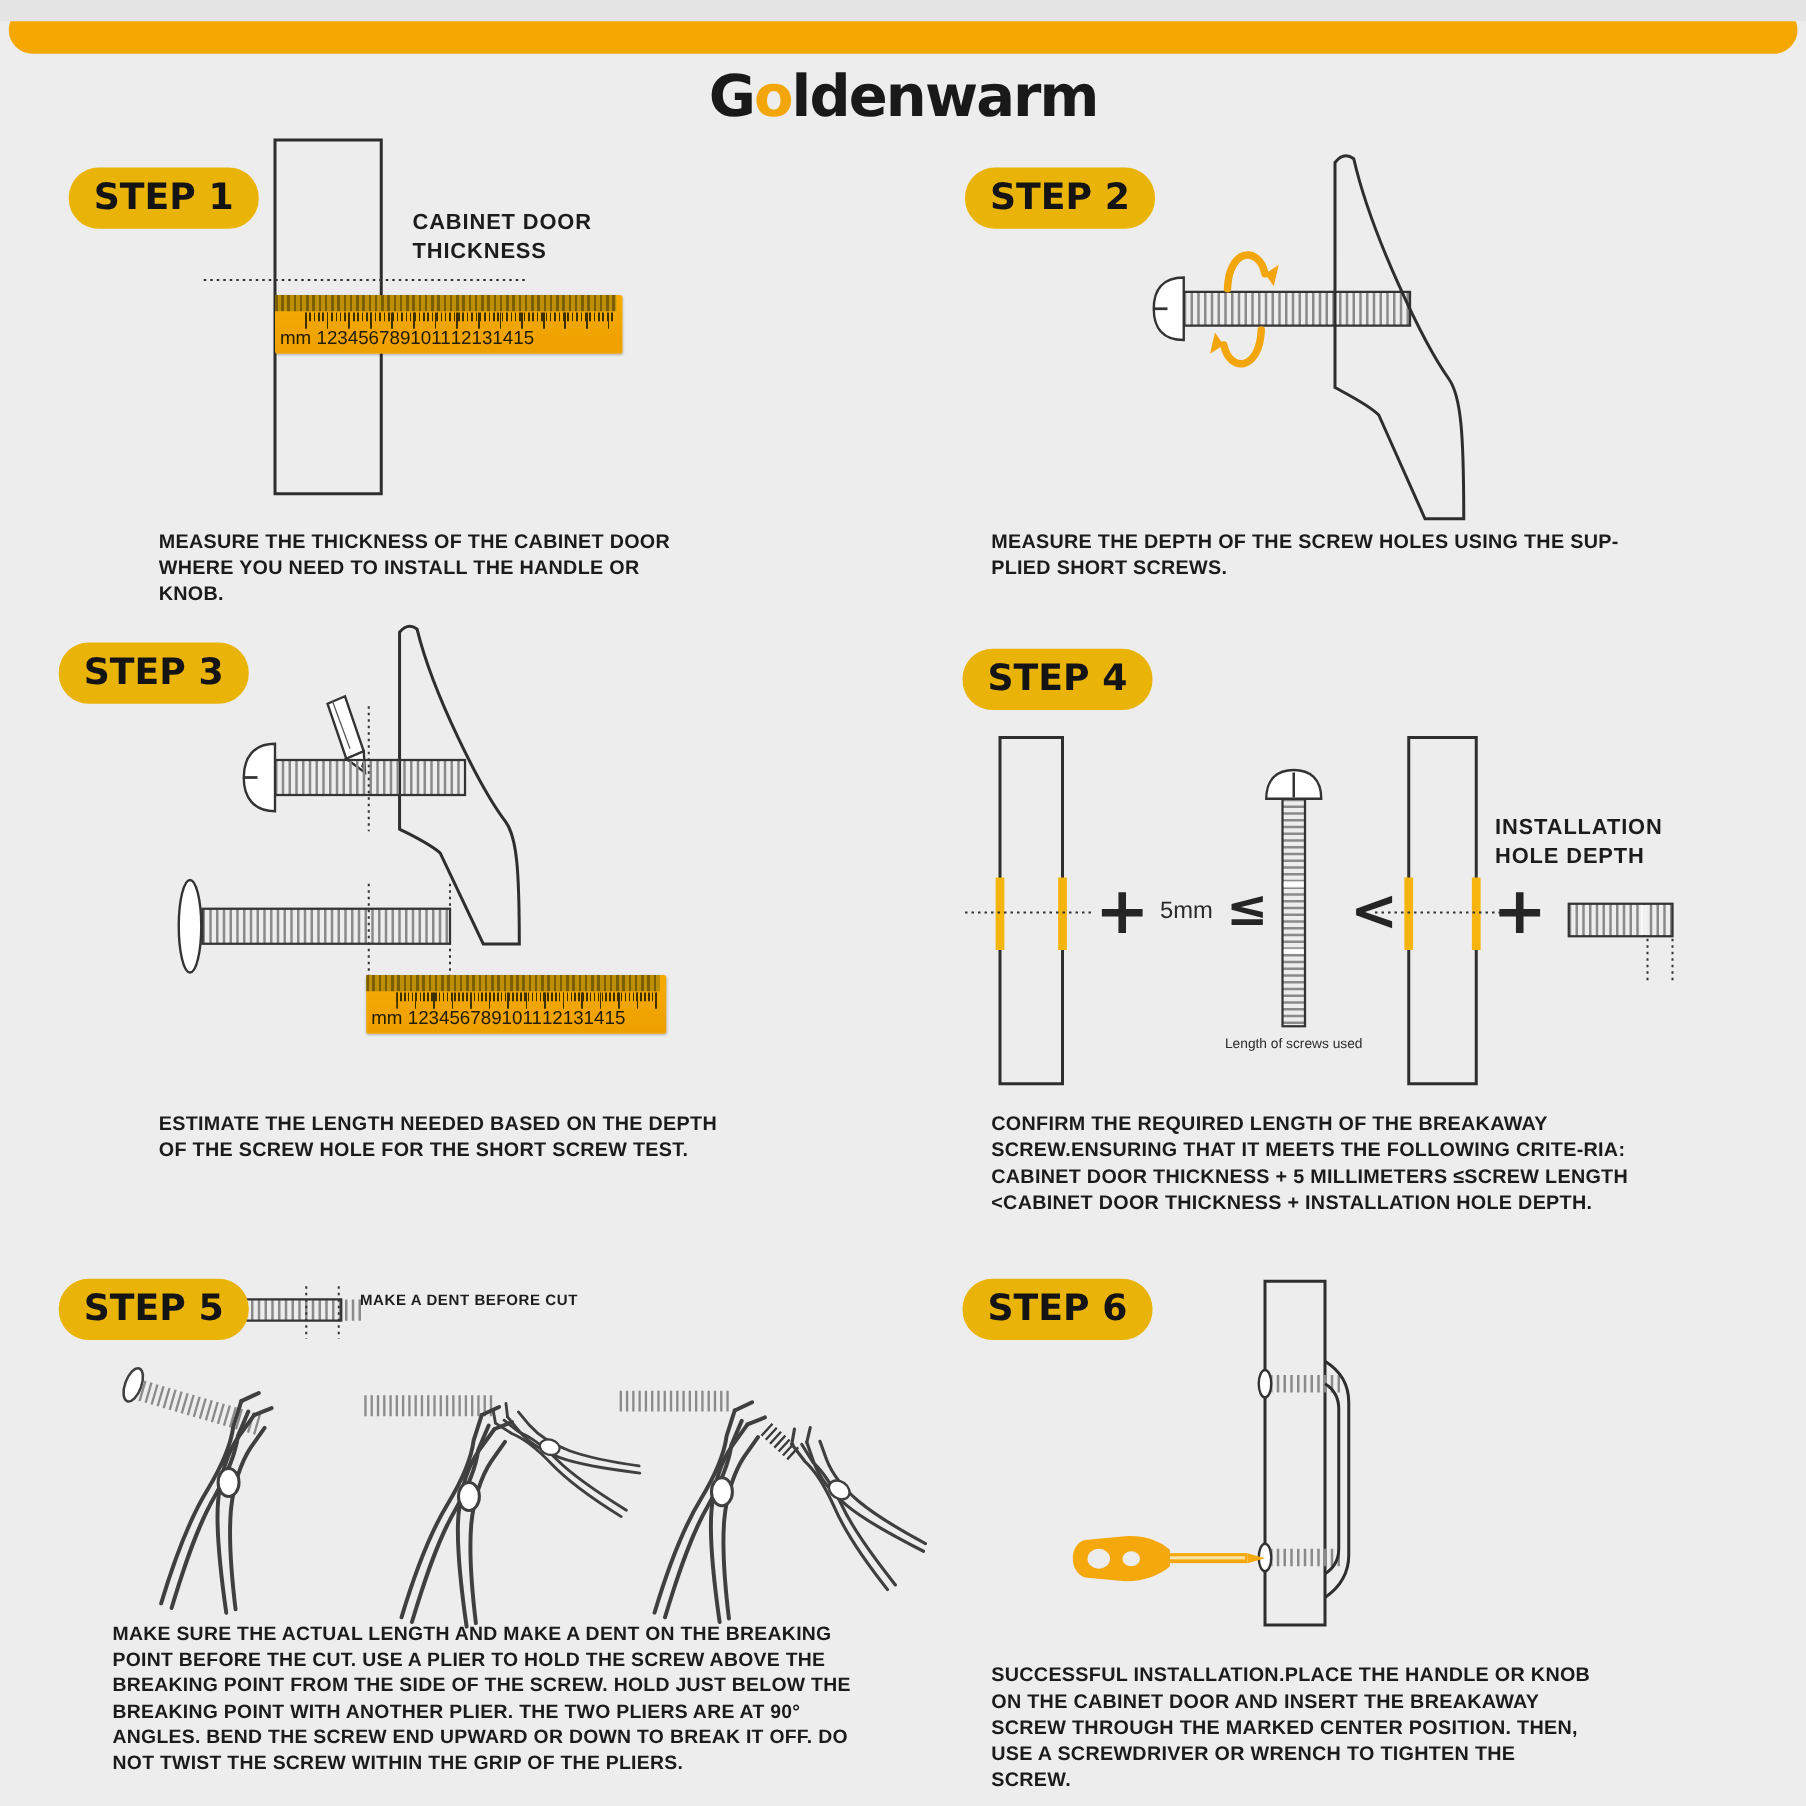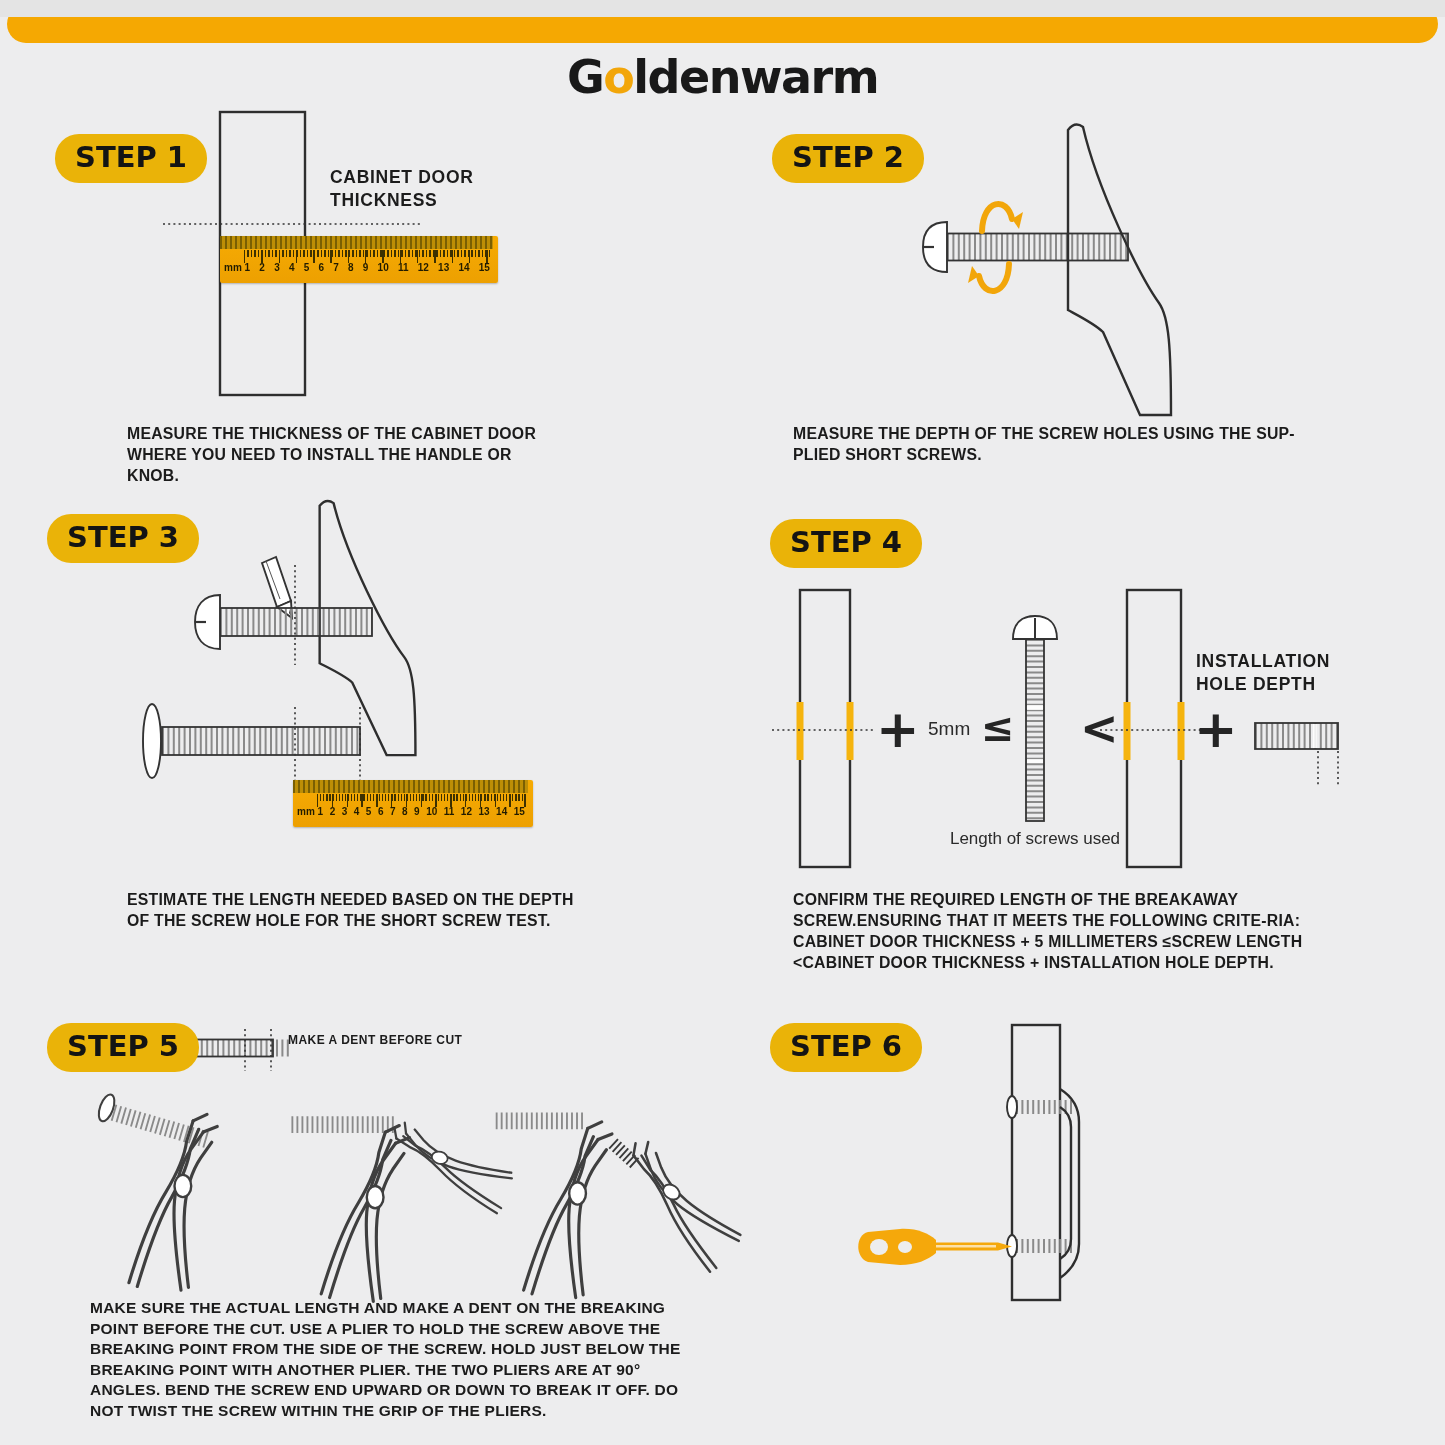--- a/index.html
+++ b/index.html
@@ -7,33 +7,33 @@
   .page{position:relative;width:1445px;height:1445px;background:#EDEDEE;overflow:hidden;margin:17px auto;}
   .topbar{position:absolute;left:7px;right:7px;top:-12px;height:38px;background:#F5A802;border-radius:19px;}
   .logo{position:absolute;top:33px;left:0;width:100%;text-align:center;font-family:"DejaVu Sans",sans-serif;
         font-size:46px;font-weight:800;letter-spacing:-1.5px;color:#191919;}
   .logo .gold{color:#F2A60A;}
   .badge{position:absolute;background:#eab308;border-radius:24px;padding:6px 20px 9px;font-family:"DejaVu Sans",sans-serif;
          font-size:29px;font-weight:900;color:#141414;letter-spacing:0;}
   .cap{position:absolute;font-weight:700;font-size:15.8px;line-height:1.33;color:#1b1b1b;letter-spacing:.015em;}
   .lab{position:absolute;font-weight:700;font-size:17.5px;line-height:1.3;color:#1c1c1c;white-space:pre-line;letter-spacing:.04em;}
   .sym{position:absolute;font-family:"DejaVu Sans",sans-serif;font-weight:900;color:#252525;line-height:1;}
-  .note{position:absolute;font-weight:400;font-size:17px;color:#2b2b2b;letter-spacing:0;}
+  .note{position:absolute;font-weight:400;font-size:11px;color:#2b2b2b;letter-spacing:0;}
   .art{position:absolute;left:0;top:0;z-index:1;}
   
   .ruler{position:absolute;z-index:2;background:linear-gradient(#f6ab03,#eda001);border-radius:2px;
          box-shadow:0 1px 2px rgba(0,0,0,.25);}
   .ruler .band{position:absolute;left:0;right:5px;top:0;height:13px;
          background:repeating-linear-gradient(90deg,#7a5f02 0 2px,#bd8e06 2px 5px);}
   .ruler .minor{position:absolute;left:24px;right:7px;top:14px;height:7px;
          background:repeating-linear-gradient(90deg,#3c3000 0 1.2px,transparent 1.2px 3.5px);}
   .ruler .major{position:absolute;left:24px;right:7px;top:14px;height:13px;
          background:repeating-linear-gradient(90deg,#3c3000 0 1.4px,transparent 1.4px 17.3px);}
-  .ruler .nums{position:absolute;left:4px;right:8px;top:26px;display:flex;justify-content:space-between;
-         font-size:10px;font-weight:700;color:#221c00;}
+  .ruler .nums{position:absolute;left:4px;right:8px;top:26px;display:flex;justify-content:flex-start;
+         font-size:15px;font-weight:400;color:#221c00;}
   .badge,.cap,.lab,.sym,.note{z-index:2;}
 </style>
 </head>
 <body>
 
 <div class="page">
 
   <div class="topbar"></div>
 
   <div class="logo"><span>G</span><span class="gold">o</span><span>ldenwarm</span></div>
@@ -231,14 +231,15 @@
   <div class="sym" style="left:981px;top:690px;font-size:40px">≤</div>
   <div class="sym" style="left:1080px;top:688px;font-size:46px">&lt;</div>
   <div class="sym" style="left:1194px;top:686px;font-size:52px">+</div>
   <div class="note" style="left:935px;top:812px;width:200px;text-align:center">Length of screws used</div>
 
   <div class="cap" style="left:127px;top:406px;width:430px">MEASURE THE THICKNESS OF THE CABINET DOOR WHERE YOU NEED TO INSTALL THE HANDLE OR KNOB.</div>
   <div class="cap" style="left:793px;top:406px;width:545px">MEASURE THE DEPTH OF THE SCREW HOLES USING THE SUP-PLIED SHORT SCREWS.</div>
   <div class="cap" style="left:127px;top:872px;width:470px">ESTIMATE THE LENGTH NEEDED BASED ON THE DEPTH OF THE SCREW HOLE FOR THE SHORT SCREW TEST.</div>
   <div class="cap" style="left:793px;top:872px;width:520px">CONFIRM THE REQUIRED LENGTH OF THE BREAKAWAY SCREW.ENSURING THAT IT MEETS THE FOLLOWING CRITE-RIA: CABINET DOOR THICKNESS + 5 MILLIMETERS ≤SCREW LENGTH &lt;CABINET DOOR THICKNESS + INSTALLATION HOLE DEPTH.</div>
   <div class="cap" style="left:90px;top:1281px;width:615px;font-size:15.5px">MAKE SURE THE ACTUAL LENGTH AND MAKE A DENT ON THE BREAKING POINT BEFORE THE CUT. USE A PLIER TO HOLD THE SCREW ABOVE THE BREAKING POINT FROM THE SIDE OF THE SCREW. HOLD JUST BELOW THE BREAKING POINT WITH ANOTHER PLIER. THE TWO PLIERS ARE AT 90° ANGLES. BEND THE SCREW END UPWARD OR DOWN TO BREAK IT OFF. DO NOT TWIST THE SCREW WITHIN THE GRIP OF THE PLIERS.</div>
+  <div class="cap" style="left:793px;top:1313px;width:480px">SUCCESSFUL INSTALLATION.PLACE THE HANDLE OR KNOB ON THE CABINET DOOR AND INSERT THE BREAKAWAY SCREW THROUGH THE MARKED CENTER POSITION. THEN, USE A SCREWDRIVER OR WRENCH TO TIGHTEN THE SCREW.</div>
 
 </div>
 
 </body></html>

